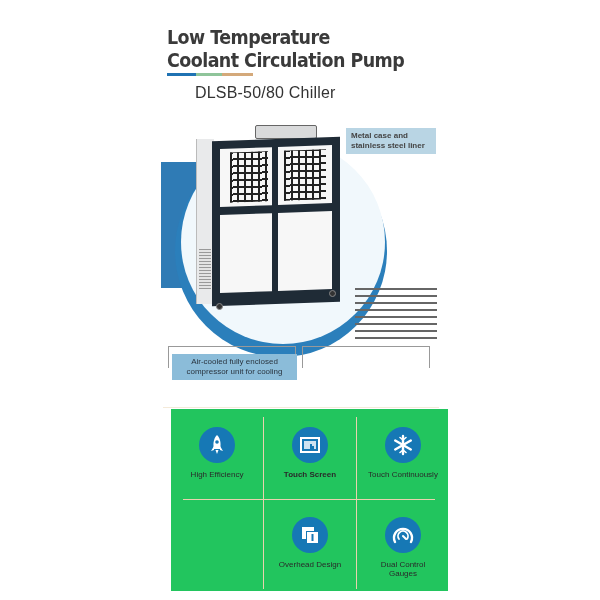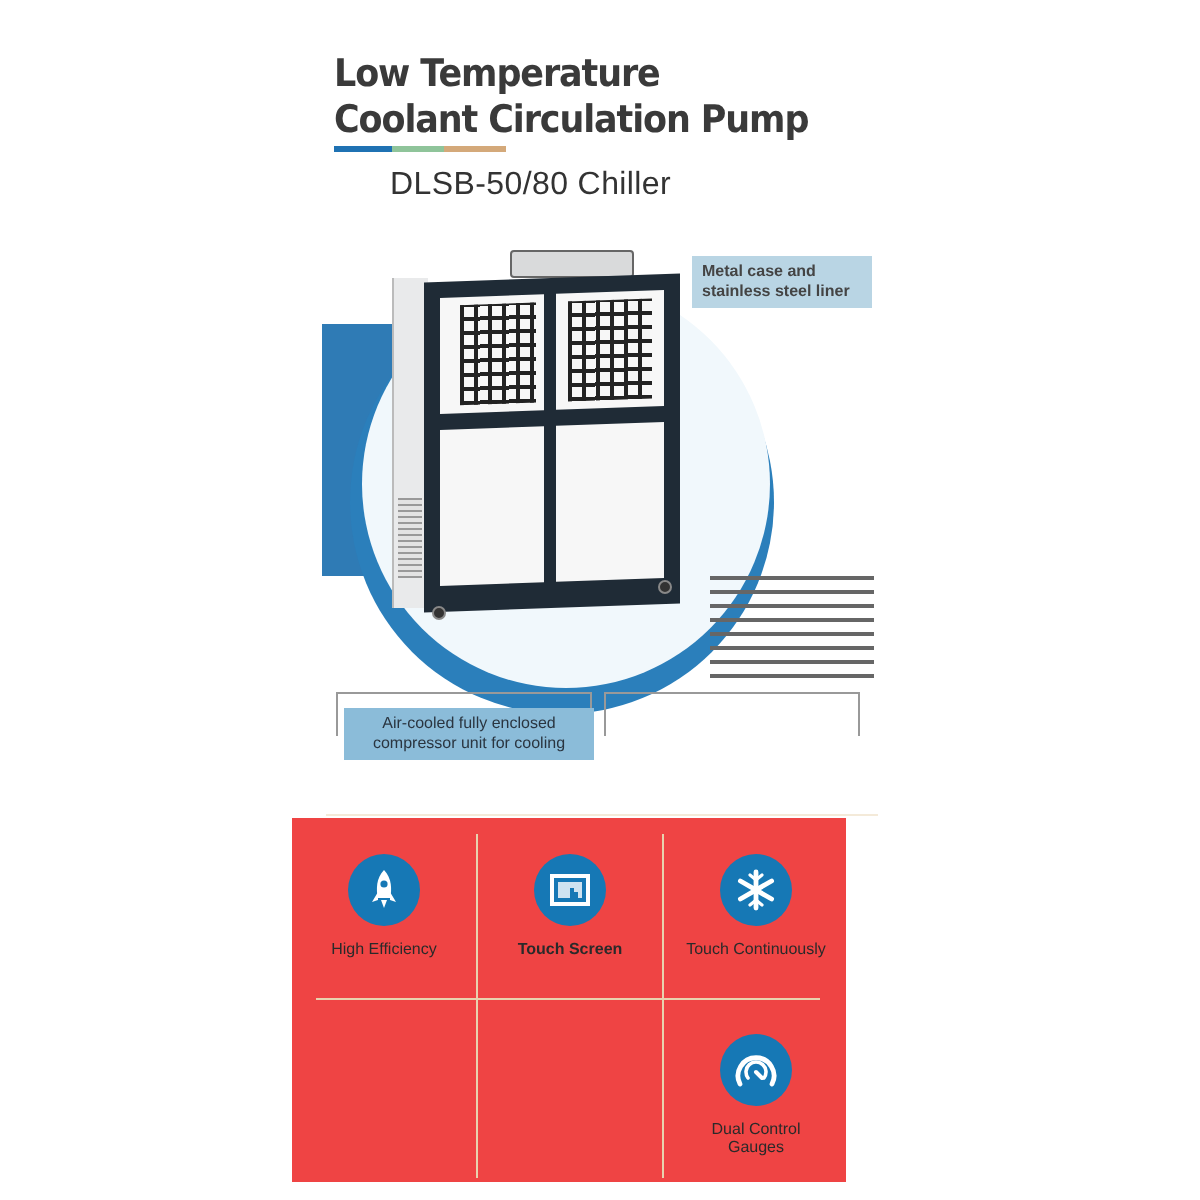--- a/index.html
+++ b/index.html
@@ -71,22 +71,22 @@
     .bracket { position: absolute; top: 5px; height: 22px; border: 1px solid #999; border-bottom: none; }
     .feature-box {
       position: absolute; top: 13px; height: 26px; background: #8bbcd9;
       color: #2a3540; font-size: 8px; line-height: 10px; text-align: center; padding-top: 3px;
     }
     .feature-box span { display: block; }
     .feature-underline { position: absolute; left: 163px; top: 407px; width: 276px; height: 1px; background: #f4ead9; }
 
     
     .grid {
-      position: absolute; left: 146px; top: 409px; width: 277px; height: 182px;
-      background: #ef4444;
+      position: absolute; left: 171px; top: 409px; width: 277px; height: 182px;
+      background: #22c55e;
     }
     .cell { position: absolute; width: 92px; text-align: center; }
     .vline { position: absolute; width: 1px; background: #e8d2ae; }
     .hline { position: absolute; height: 1px; background: #e8d2ae; }
     .icon-circle {
       width: 36px; height: 36px; border-radius: 50%; background: #1678b5;
       margin: 0 auto; display: flex; align-items: center; justify-content: center;
     }
     .cell-label { margin-top: 7px; font-size: 8px; line-height: 9px; color: #2a2a2a; }
     .cell-label span { display: block; }
@@ -194,20 +194,32 @@
             <line x1="3.2" y1="6.5" x2="18.8" y2="15.5"></line>
             <line x1="3.2" y1="15.5" x2="18.8" y2="6.5"></line>
             <path d="M8 3.5 L11 6 L14 3.5 M8 18.5 L11 16 L14 18.5" fill="none" stroke-width="1.6"></path>
           </svg>
       </div>
       <div class="cell-label">
           <span>Touch Continuously</span>
         </div>
     </div>
 
+    <div class="cell" style="left:93px;top:108px;">
+      <div class="icon-circle">
+        <svg width="20" height="20" viewBox="0 0 20 20">
+            <path d="M2 2 L14 2 L14 6 L6 6 L6 14 L2 14Z" fill="#fff"></path>
+            <rect x="7" y="7" width="11" height="11" fill="#fff"></rect>
+            <rect x="11.5" y="9" width="2" height="7" fill="#1678b5"></rect>
+          </svg>
+      </div>
+      <div class="cell-label">
+          <span>Overhead Design</span>
+        </div>
+    </div>
     <div class="cell" style="left:186px;top:108px;">
       <div class="icon-circle">
         <svg width="24" height="22" viewBox="0 0 24 22" fill="none" stroke="#fff" stroke-width="2.4" stroke-linecap="round">
             <path d="M4 18 A9 9 0 1 1 20 18"></path>
             <path d="M8 15 A5 5 0 1 1 16 15" stroke-width="1.8"></path>
             <line x1="12" y1="12" x2="15" y2="15" stroke-width="2"></line>
           </svg>
       </div>
       <div class="cell-label">
         <span>Dual Control</span>

